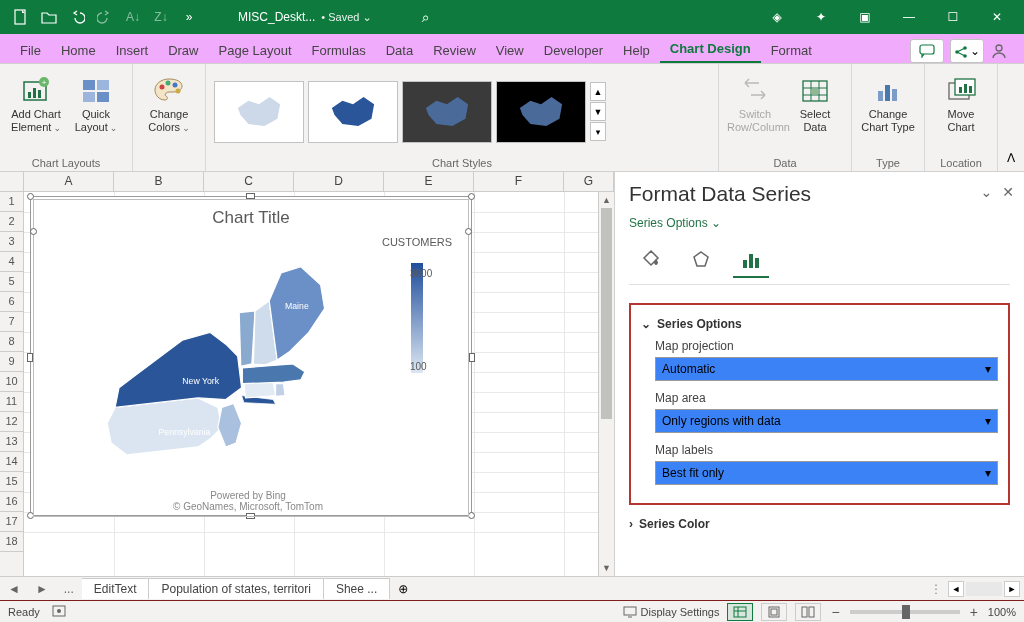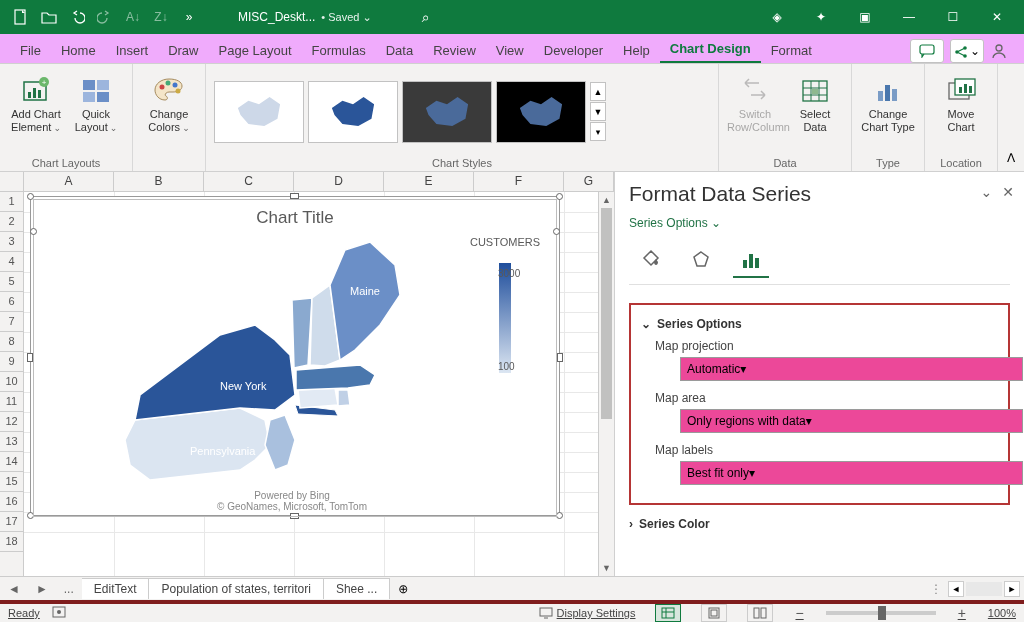--- a/index.html
+++ b/index.html
@@ -51,21 +51,21 @@
 .rowh { height:20px; text-align:center; font-size:11px; color:#555; border-bottom:1px solid #ccc; line-height:19px; }
 .cells { flex:1; position:relative; background:#fff; }
 .gridlines-v { position:absolute; top:0; bottom:0; width:1px; background:#e8e8e8; }
 .gridlines-h { position:absolute; left:0; right:0; height:1px; background:#e8e8e8; }
 .vscroll { width:16px; background:#f3f2f1; border-left:1px solid #ccc; position:relative; }
 .vscroll .vbtn { height:16px; display:flex; align-items:center; justify-content:center; font-size:9px; color:#666; cursor:pointer; }
 .vscroll .vtrack { position:absolute; top:16px; bottom:16px; left:0; right:0; }
 .vscroll .vthumb { position:absolute; left:2px; right:2px; background:#c1c1c0; }
 
 
-.chart-obj { position:absolute; left:6px; top:4px; width:530px; height:320px; background:#fff; border:1px solid #999; }
+.chart-obj { position:absolute; left:6px; top:4px; width:442px; height:320px; background:#fff; border:1px solid #999; }
 .chart-handle { position:absolute; width:7px; height:7px; background:#fff; border:1px solid #666; border-radius:50%; }
 .chart-area { padding: 4px 6px; height:100%; display:flex; flex-direction:column; position: relative; border: 1px solid #bdbdbd; margin: 2px; }
 .chart-title { text-align:center; font-size:17px; color:#595959; padding:4px 0 2px; cursor:pointer; }
 .chart-body { flex:1; display:flex; }
 .map-svg { flex:1; }
 .legend { width:90px; padding:6px 4px; }
 .legend .leg-title { font-size:11px; color:#595959; text-align:center; margin-bottom:4px; }
 .legend .gradient { width:12px; height:110px; margin:0 auto; background:linear-gradient(to bottom, #1f4e9c 0%, #dce6f2 100%); }
 .legend .gmax { font-size:10px; color:#595959; position: relative; left: 34px; top: 16px; }
 .legend .gmin { font-size:10px; color:#595959; position: relative; left: 34px; top: -12px; }
@@ -78,35 +78,35 @@
 .tp-actions { position:absolute; right:10px; top:12px; display:flex; gap:10px; }
 .tp-actions span { cursor:pointer; color:#666; font-size:14px; }
 .tp-sub { font-size:12px; font-weight:400; color:#217346; margin-bottom:14px; cursor:pointer; }
 .tp-tabs { display:flex; gap:14px; margin-bottom:18px; padding-left:4px; border-bottom: 1px solid #e0e0e0; padding-bottom: 6px;}
 .tp-tab { width:36px; height:34px; display:flex; align-items:center; justify-content:center; cursor:pointer; border-bottom:2px solid transparent; }
 .tp-tab.active { border-bottom:2px solid #217346; }
 .tp-highlight { border:2px solid #b53535; padding:8px 10px; margin-bottom:8px; }
 .tp-section-hdr { font-size:12px; font-weight:600; color:#333; padding:4px 0; cursor:pointer; display:flex; align-items:center; gap:6px; }
 .tp-field { margin: 4px 0 10px 14px; }
 .tp-field label { font-size:12px; color:#444; display:block; margin-bottom:4px; }
-.tp-select { width:100%; border:1px solid #9a9a9a; padding:4px 6px; font-size:12px; background:#ec4899; cursor:pointer; display:flex; align-items:center;margin-left:25px; }
+.tp-select { width:100%; border:1px solid #9a9a9a; padding:4px 6px; font-size:12px; background:#3b82f6; cursor:pointer; display:flex; justify-content:space-between; align-items:center; }
 
 
 .sheettabs { height:24px; background:#f3f2f1; border-top:1px solid #ccc; display:flex; align-items:center; font-size:12px; }
 .sheettabs .nav { padding:0 8px; color:#666; cursor:pointer; }
 .sheettabs .tab { padding:3px 12px; border-right:1px solid #ccc; cursor:pointer; color:#444; background:#fff; border-top:1px solid #ccc; }
 .sheettabs .addtab { padding:0 8px; cursor:pointer; }
 .sheettabs .hscroll { margin-left:auto; display:flex; align-items:center; gap:2px; padding-right:4px; }
 .sheettabs .hbtn { width:16px; height:16px; border:1px solid #ccc; background:#fff; display:flex; align-items:center; justify-content:center; font-size:9px; cursor:pointer; }
 .sheettabs .htrack { width:36px; height:14px; background:#e8e8e8; }
 
 
-.statusbar { height:22px; background:#f3f2f1; border-top:4px solid #7f1d1d; display:flex; align-items:center; font-size:11px; color:#444; padding:7px 8px;text-decoration:underline; }
+.statusbar { height:22px; background:#f3f2f1; border-top:1px solid #7f1d1d; display:flex; align-items:center; font-size:11px; color:#444; padding:7px 8px; }
 .statusbar .status-text { padding-right:12px; }
-.statusbar .right { margin-left:auto; display:flex; align-items:center; gap:20px; }
+.statusbar .right { margin-left:auto; display:flex; align-items:center; gap:8px; }
 .statusbar .viewbtn { width:26px; height:18px; border:1px solid #ccc; display:flex; align-items:center; justify-content:center; cursor:pointer; }
 .statusbar .viewbtn.active { background:#d8e6dd; border-color:#0f7a3e; }
 .zoom-slider { width:110px; height:4px; background:#ccc; position:relative; cursor:pointer; }
 .zoom-slider .thumb { position:absolute; width:8px; height:14px; background:#666; top:-5px; left:52px; }
 .zoom-btn { cursor:pointer; font-size:14px; color:#555; padding:0 2px; }
 
 .chevron::after { content:"⌄"; font-size:9px; margin-left:2px; color:#666; }
 
 svg .state-label { fill: #fff; font-size: 11px; }
   

